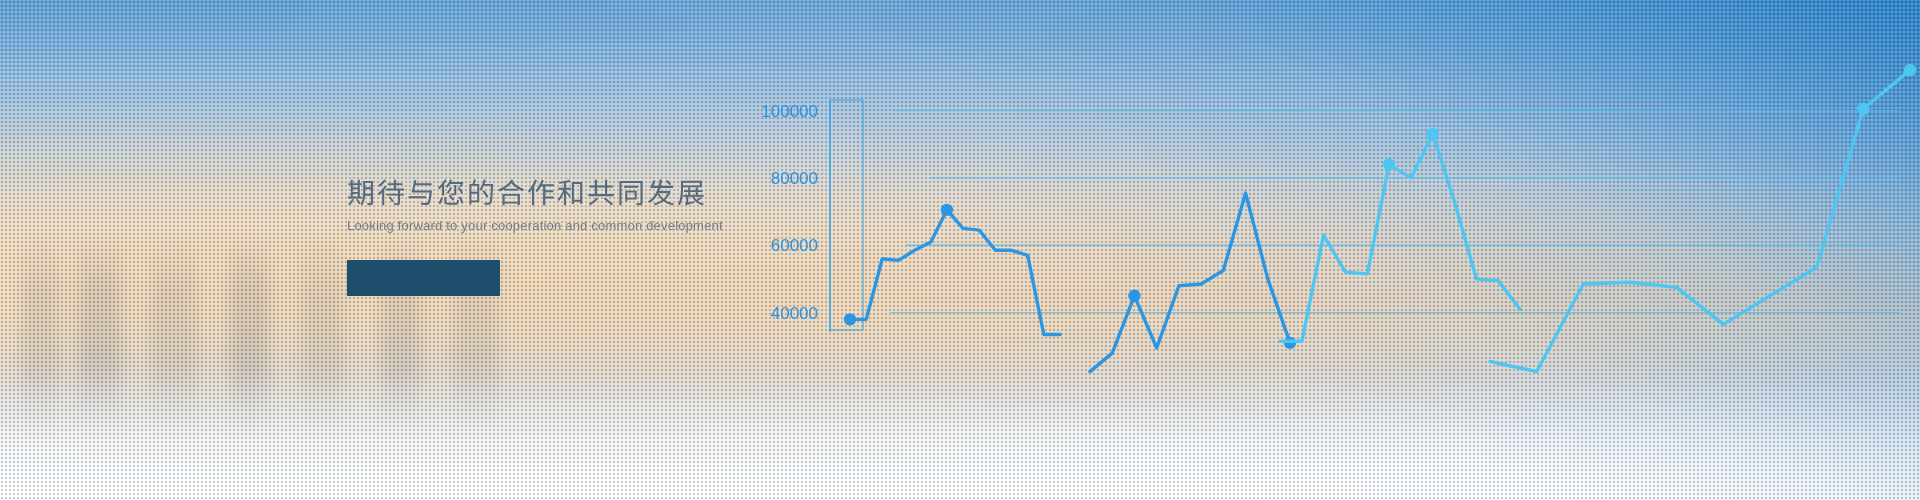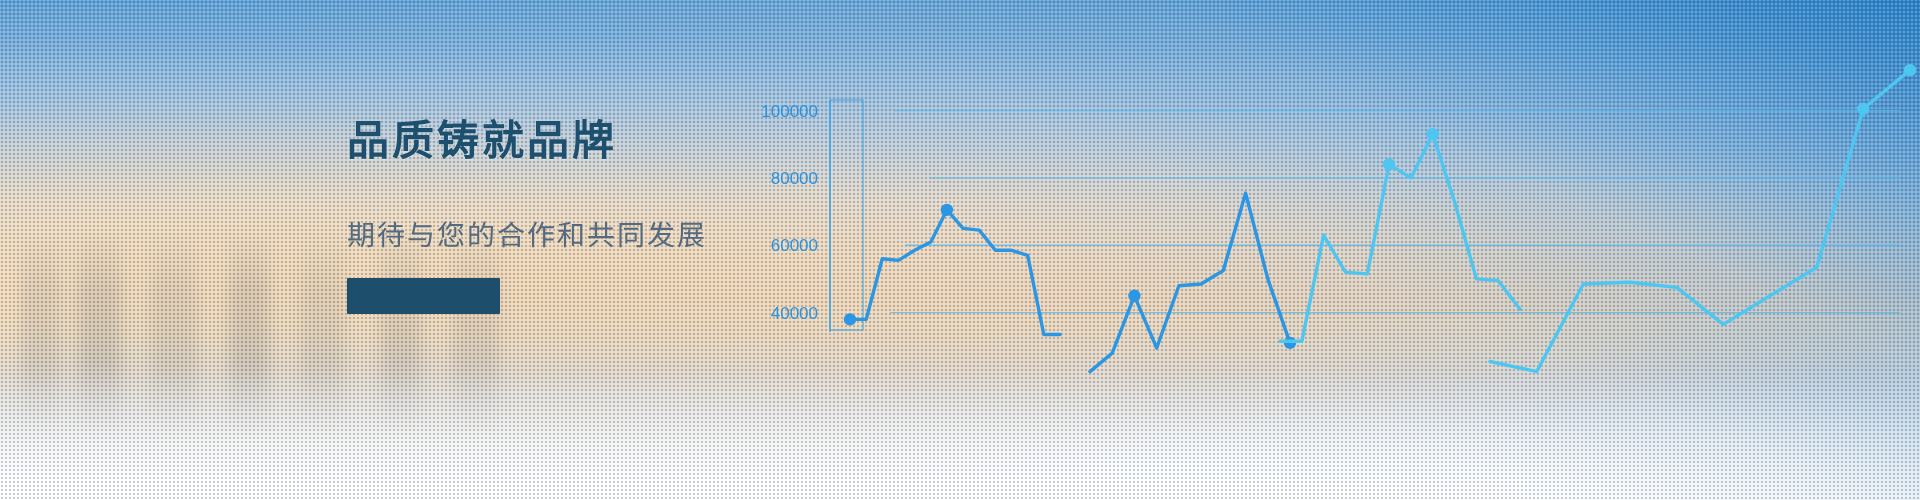--- a/index.html
+++ b/index.html
@@ -137,22 +137,22 @@
 
 <div id="banner">
 
   <div class="layer bg-sky"></div>
   <div class="layer bg-glow"></div>
   <div class="layer bg-city"></div>
   <div class="layer bg-tint"></div>
   <div class="layer bg-dots"></div>
 
   <div class="copy">
-    <h1 class="headline">品质铸就品牌</h1>
     <p class="subhead">期待与您的合作和共同发展</p>
+    <p class="subhead-en">Looking forward to your cooperation and common development</p>
     <button class="cta"></button>
   </div>
 
   <div class="chart">
     <svg id="chart-svg" viewBox="0 0 1160 320" preserveAspectRatio="none">
       <g id="grid-group">
           <line x1="130" y1="252.63157894736844" x2="1140" y2="252.63157894736844" stroke="#57b6e8" stroke-width="1.3" opacity="0.75"></line>
           <line x1="145" y1="185.26315789473685" x2="1140" y2="185.26315789473685" stroke="#57b6e8" stroke-width="1.3" opacity="0.75"></line>
           <line x1="170" y1="117.89473684210526" x2="1140" y2="117.89473684210526" stroke="#57b6e8" stroke-width="1.3" opacity="0.75"></line>
           <line x1="135" y1="50.5263157894737" x2="1140" y2="50.5263157894737" stroke="#57b6e8" stroke-width="1.3" opacity="0.75"></line>

